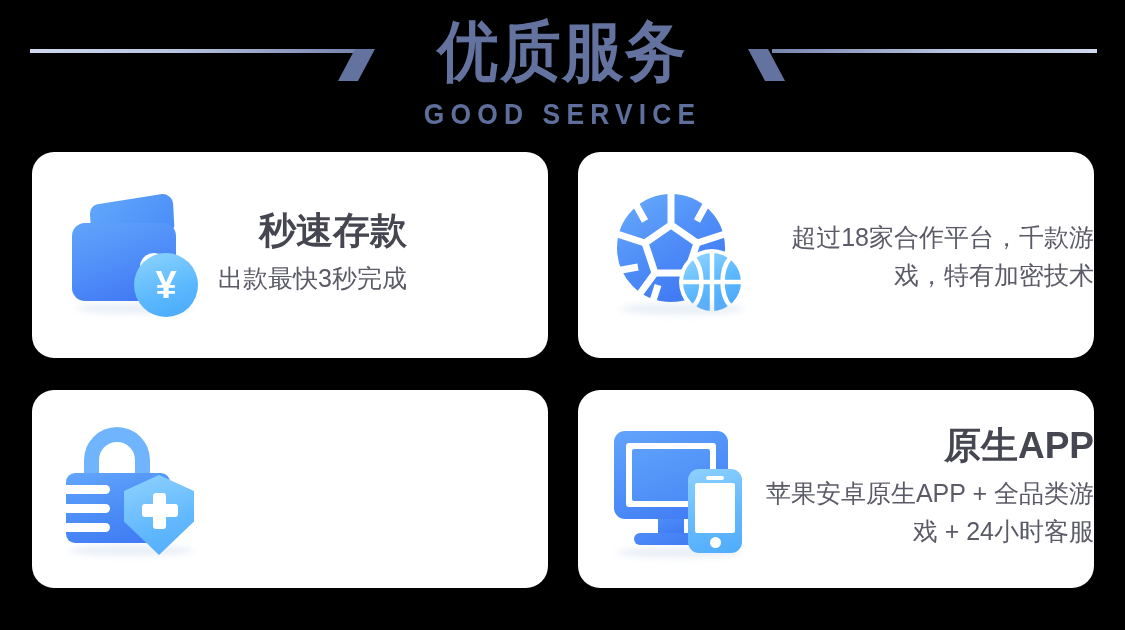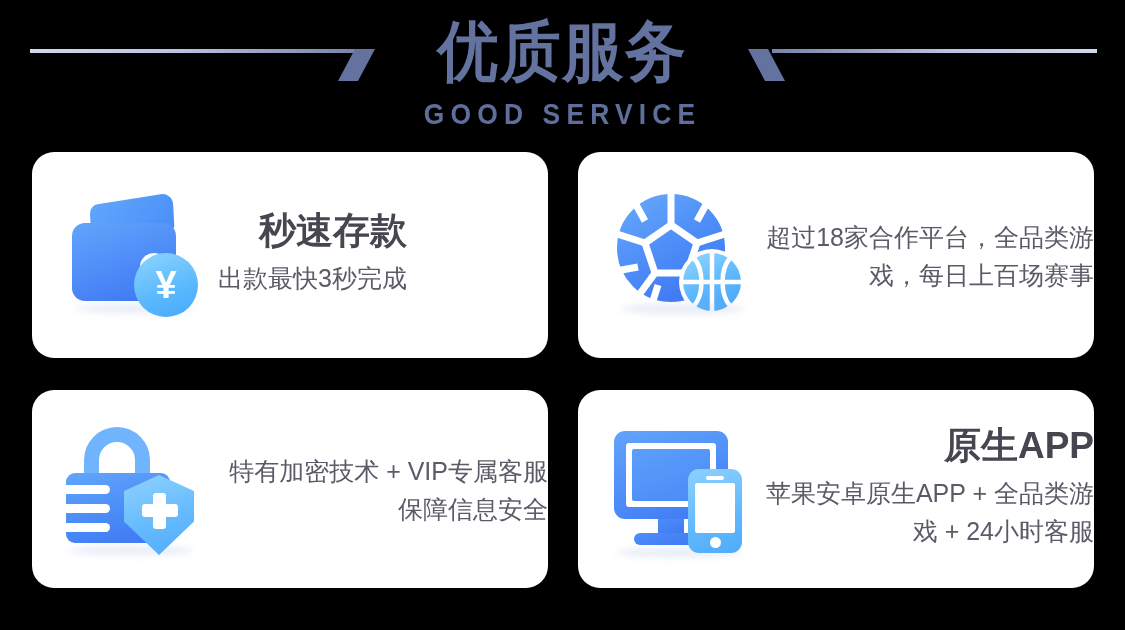--- a/index.html
+++ b/index.html
@@ -380,39 +380,38 @@
         <circle cx="104" cy="97" r="29" fill="url(#gBask)"></circle>
         <g fill="none" stroke="#ffffff" stroke-width="4.5">
           <path d="M104,68 L104,126"></path>
           <path d="M75,97 L133,97"></path>
           <path d="M86,73 C96,85 96,109 86,121"></path>
           <path d="M122,73 C112,85 112,109 122,121"></path>
         </g>
       </svg>
     </div>
     <div class="card-text">
-      <div class="card-sub">超过18家合作平台，全品类游戏，每日上百场赛事</div>
+      <div class="card-sub">超过18家合作平台，千款游戏，特有加密技术</div>
     </div>
   </div>
 
   <div class="card">
     <div class="icon-wrap">
       <div class="lock-shadow"></div>
       <div class="lock-shackle"></div>
       <div class="lock-body">
         <div class="lock-slot s1"></div>
         <div class="lock-slot s2"></div>
         <div class="lock-slot s3"></div>
       </div>
       <div class="lock-shield"></div>
       <div class="lock-cross-h"></div>
       <div class="lock-cross-v"></div>
     </div>
     <div class="card-text">
-      <div class="card-sub">特有加密技术 + VIP专属客服保障信息安全</div>
     </div>
   </div>
 
   <div class="card">
     <div class="icon-wrap">
       <div class="dev-shadow"></div>
       <div class="mon-neck"></div>
       <div class="mon-base"></div>
       <div class="mon-outer">
         <div class="mon-screen"></div>

